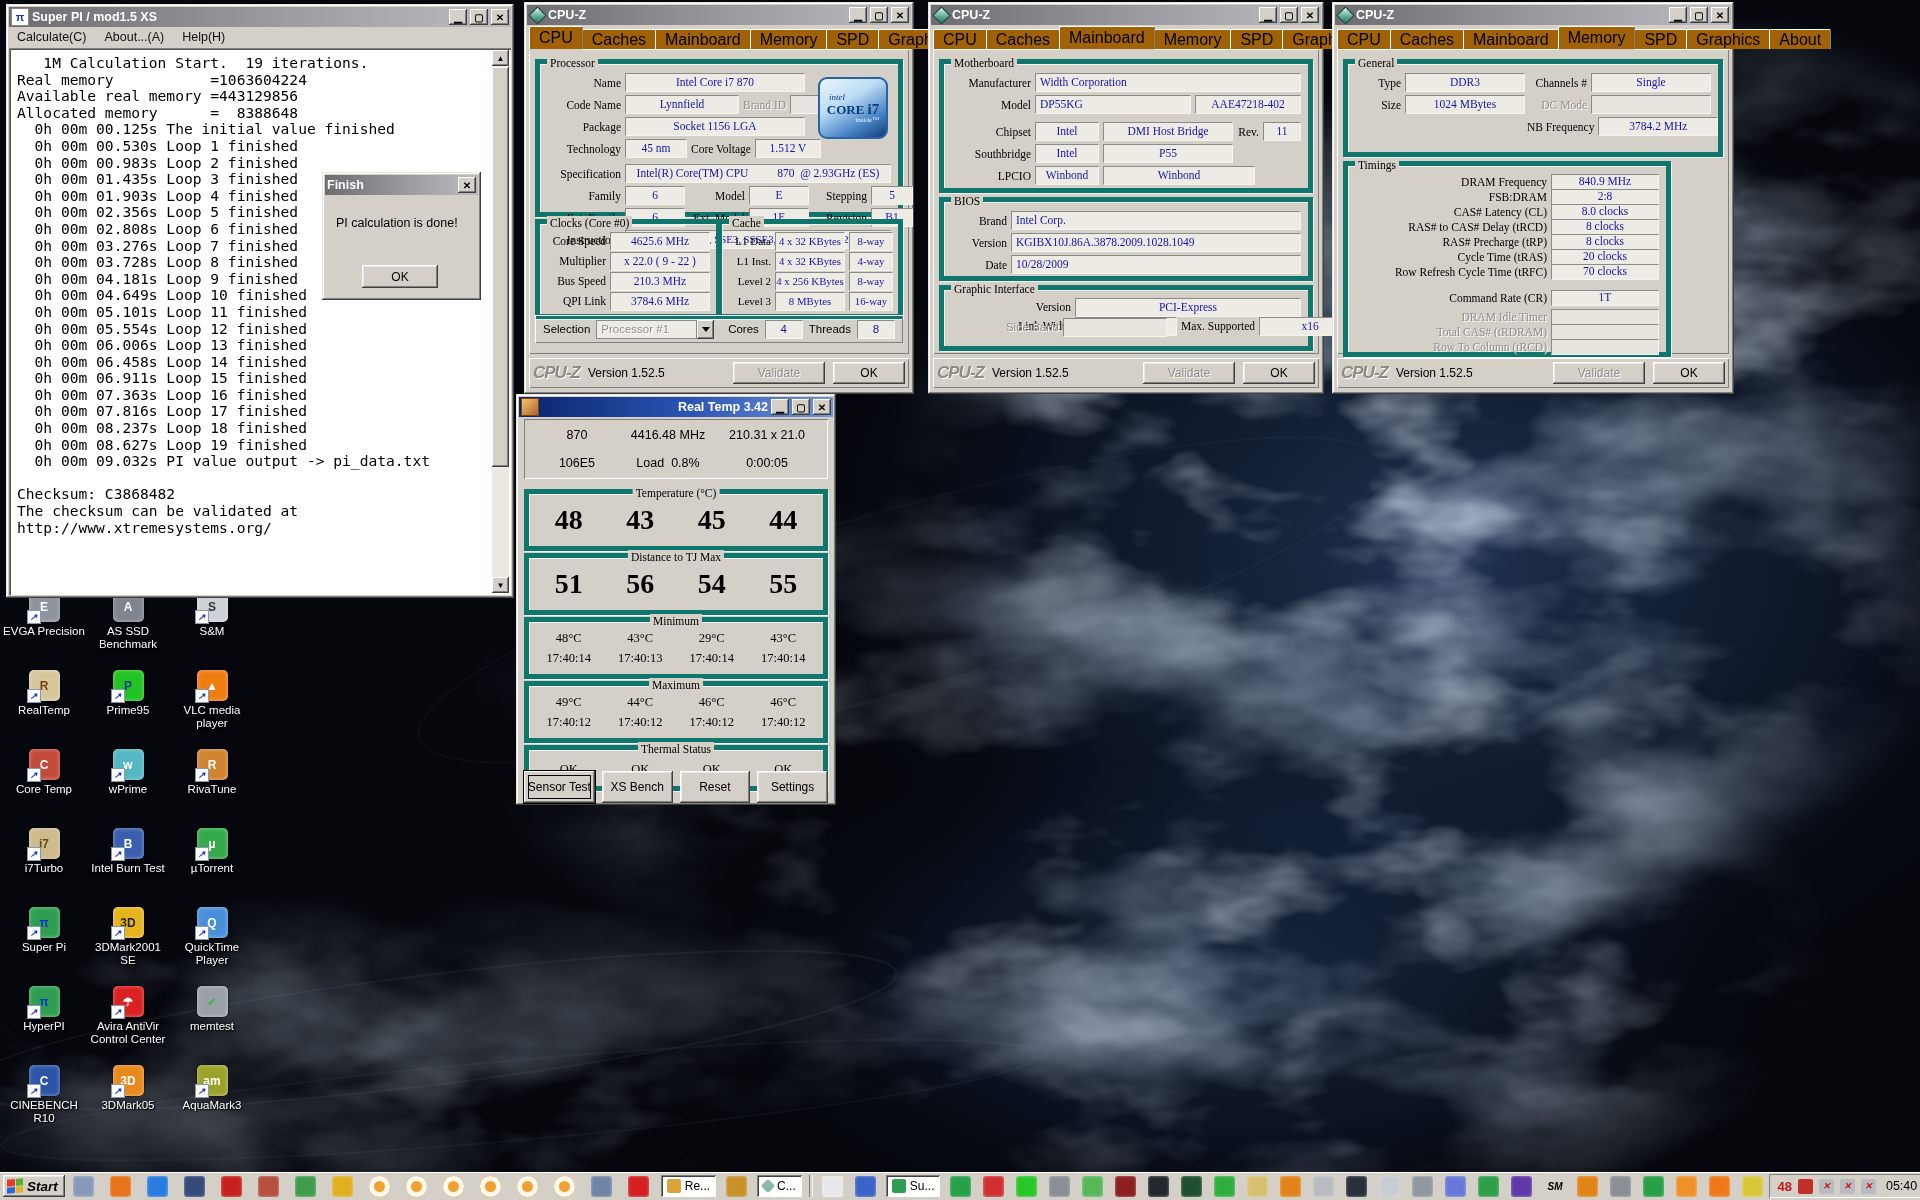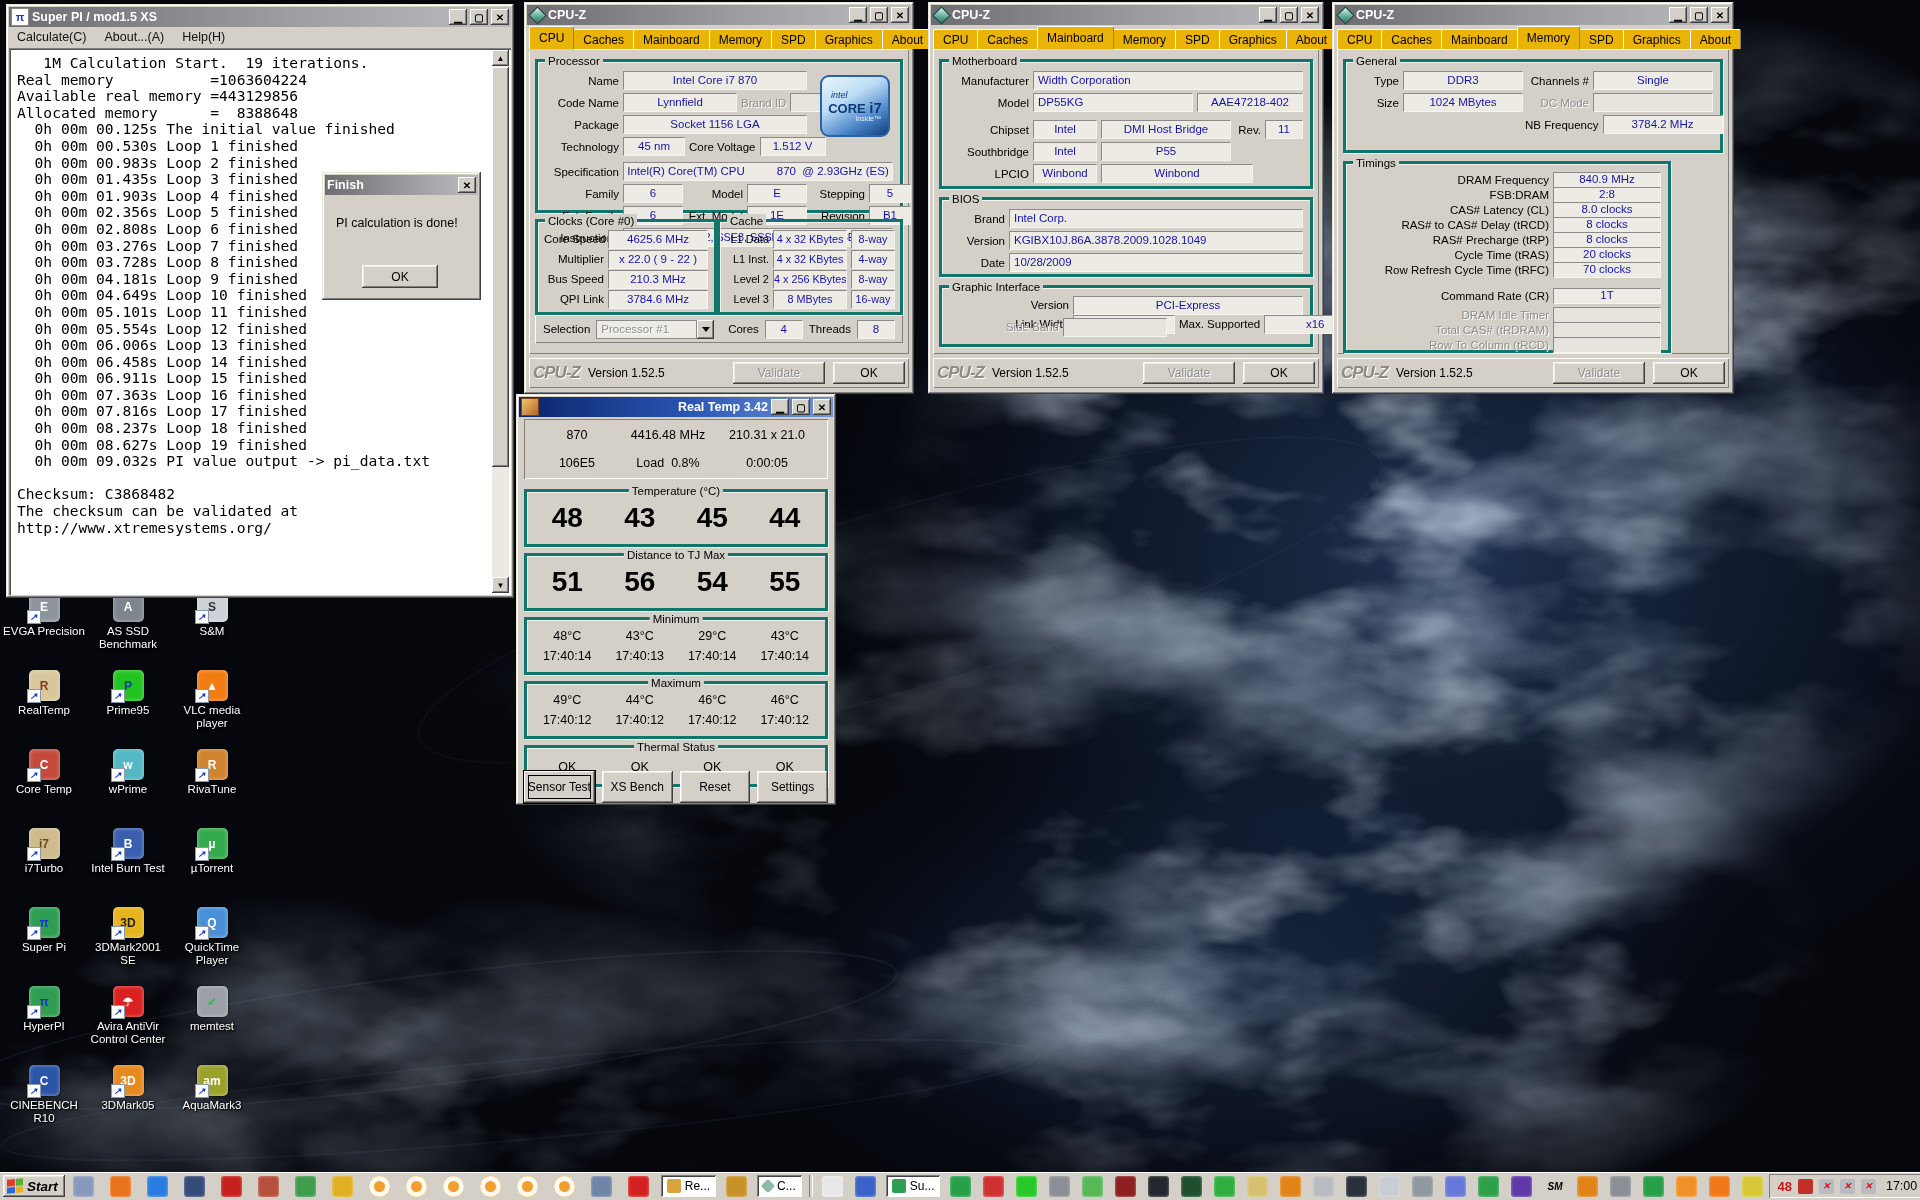--- a/index.html
+++ b/index.html
@@ -40,27 +40,27 @@
 
   
   .dlg-msg{position:absolute;left:14px;top:44px;font-size:12.5px;color:#000;}
   .btn{background:#d4d0c8;color:#000;font-size:12px;display:flex;align-items:center;justify-content:center;
        box-shadow:inset -1px -1px #404040,inset 1px 1px #fff,inset -2px -2px #808080,inset 2px 2px #ece9e2;}
   .btn.dis{color:#8e8e8e;text-shadow:1px 1px #fff;}
   .btn.focus{outline:1px solid #000;outline-offset:-5px;box-shadow:0 0 0 1px #000,inset -1px -1px #404040,inset 1px 1px #fff,inset -2px -2px #808080;}
 
   
   .tabstrip{position:absolute;left:5px;right:5px;top:25px;height:22px;display:flex;align-items:flex-end;}
-  .tab{height:19px;padding:0 9px;font-size:12px;display:flex;align-items:center;background:#eab308;color:#000;
+  .tab{height:19px;padding:0 9px;font-size:16px;display:flex;align-items:center;background:#a16207;color:#000;
        border:1px solid #808080;border-bottom:none;border-top-color:#fff;border-left-color:#fff;
        border-radius:2px 2px 0 0;margin-right:-1px;}
   .tab.on{height:22px;z-index:2;box-shadow:0 2px 0 #d4d0c8;}
   .page{position:absolute;left:5px;right:5px;top:47px;bottom:40px;background:#d4d0c8;
         box-shadow:inset 1px 1px #fff,inset -1px -1px #808080;}
-  .grp{position:absolute;border:3px solid #0f766e;box-shadow:inset 1px 1px #f4f2ec,1px 1px #f4f2ec;}
+  .grp{position:absolute;border:5px solid #0f766e;box-shadow:inset 1px 1px #f4f2ec,1px 1px #f4f2ec;font-family:Liberation Serif, serif;}
   .grp .legend{position:absolute;top:-8px;left:7px;background:#d4d0c8;padding:0 3px;font-size:11.5px;line-height:14px;color:#000;white-space:nowrap;}
   .legend.center{left:50%;transform:translateX(-50%);}
   .row{display:flex;align-items:center;gap:4px;margin:3px 7px 0 7px;height:19px;}
   .lbl{font-size:11.5px;color:#000;text-align:right;white-space:nowrap;flex:none;}
   .lbl.grey,.grey-t{color:#8e8e8e;text-shadow:1px 1px #fff;}
   .fld{height:17px;line-height:16px;background:#eeebe4;color:#1414a8;font-size:11.5px;text-align:center;
        white-space:pre;overflow:hidden;border:1px solid #8a8a8a;border-right-color:#f6f4ee;border-bottom-color:#f6f4ee;flex:none;}
   .fld.grow{flex:1;}
   .fld.left{text-align:left;padding-left:4px;}
   .fld.empty{background:#e7e4dd;}
@@ -867,16 +867,16 @@
   <i class="qi small-m" style="background: rgb(40, 160, 72);"></i>
   <i class="qi small-m" style="background: rgb(240, 144, 40);"></i>
   <i class="qi small-m" style="background: rgb(240, 120, 24);"></i>
   <i class="qi small-m" style="background: rgb(216, 200, 56);"></i>
   <div class="tray">
     <span class="tray-temp">48</span>
     <i class="tri" style="background:#c03028;"></i>
     <i class="tri" style="background:#b8bcc0;">✕</i>
     <i class="tri" style="background:#b8bcc0;">✕</i>
     <i class="tri" style="background:#b8bcc0;">✕</i>
-    <span class="clock">17:00</span>
+    <span class="clock">05:40</span>
 
   </div>
 </div>
 
 </body></html>

